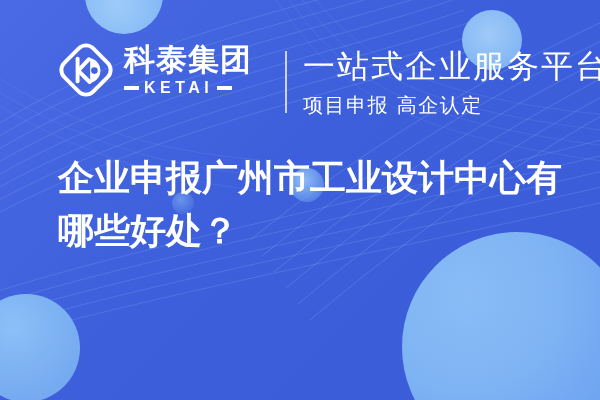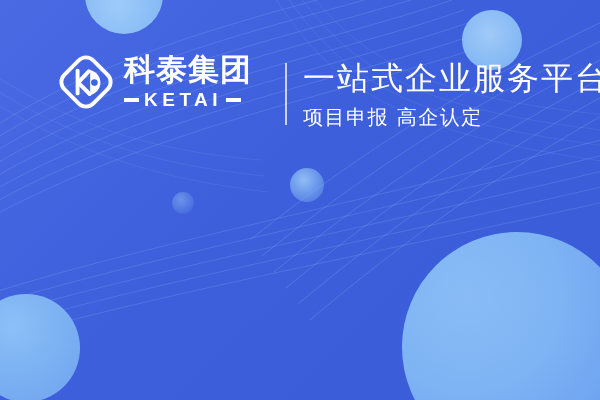--- a/index.html
+++ b/index.html
@@ -79,21 +79,21 @@
     height: 22px;
     left: 172px;
     top: 192px;
     background: radial-gradient(circle at 40% 35%, rgba(150,198,248,.5) 0%, rgba(120,175,240,.18) 70%, rgba(110,165,238,0) 100%);
   }
 
   
   .header {
     position: absolute;
     left: 0;
-    top: 16px;
+    top: 4px;
     width: 600px;
     height: 132px;
     display: flex;
     align-items: center;
   }
   .logo-block {
     display: flex;
     align-items: center;
     margin-left: 56px;
   }
@@ -121,21 +121,21 @@
     align-items: center;
     margin-top: 2px;
   }
   .logo-dash {
     display: block;
     width: 15px;
     height: 4px;
     background: #ffffff;
   }
   .logo-en {
-    font-size: 19px;
+    font-size: 16px;
     font-weight: 700;
     color: #ffffff;
     letter-spacing: 4.5px;
     margin: 0 4px 0 5px;
     white-space: nowrap;
   }
   .divider {
     position: absolute;
     left: 285px;
     top: 47px;
@@ -258,14 +258,15 @@
     </div>
 
     <div class="divider"></div>
 
     <div class="slogan">
       <div class="slogan-main">一站式企业服务平台</div>
       <div class="slogan-sub">项目申报 高企认定</div>
     </div>
   </div>
 
+  <div class="headline">企业申报广州市工业设计中心有哪些好处？</div>
 
 </div>
 
 </body></html>

